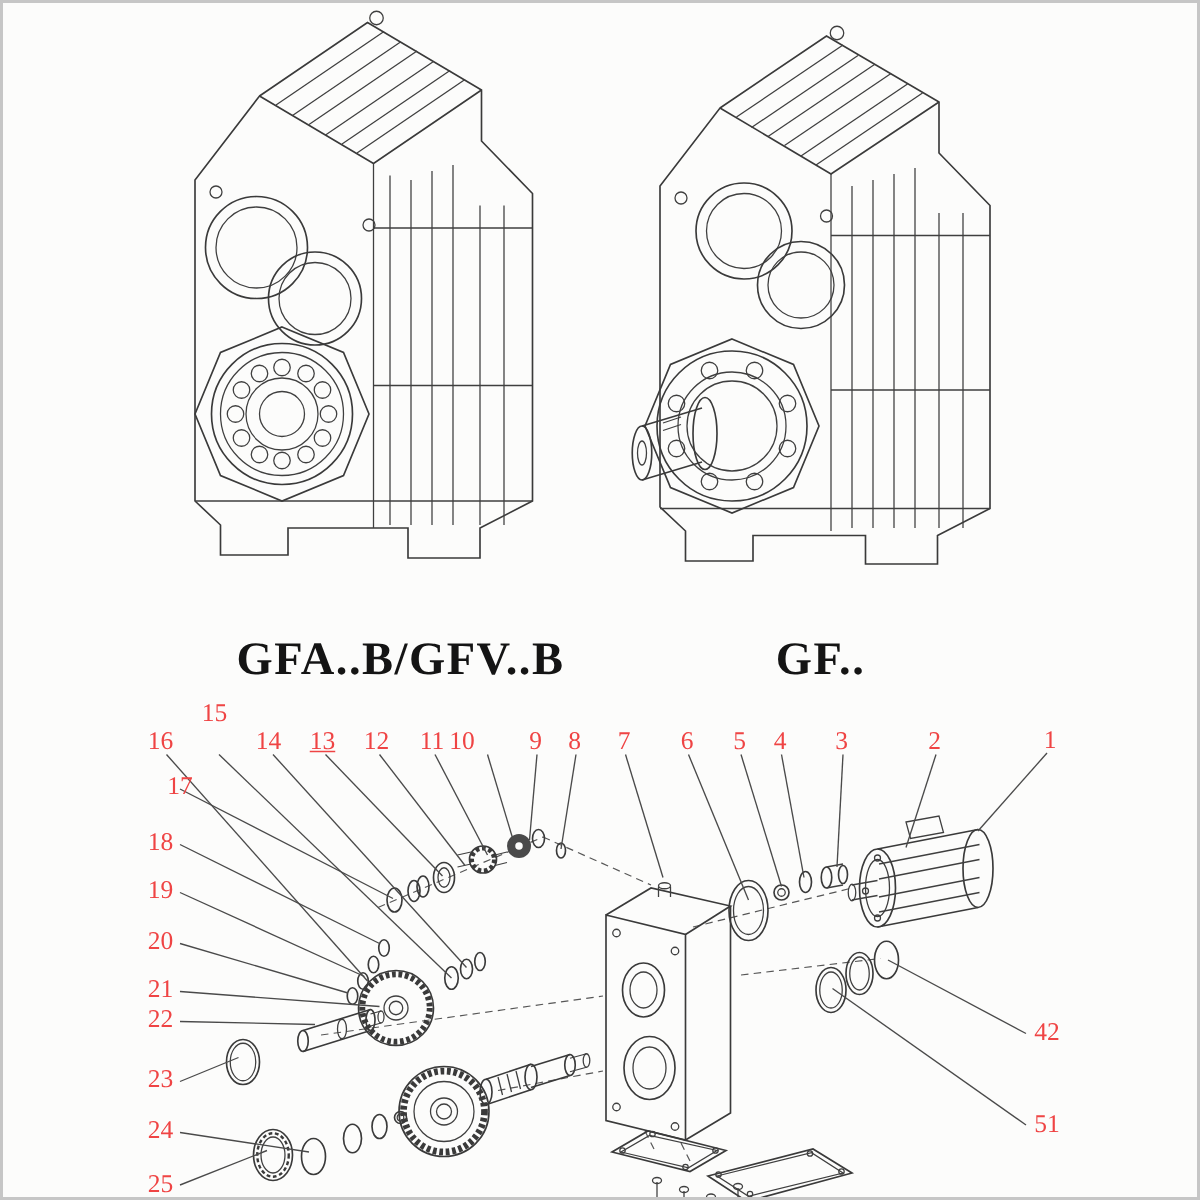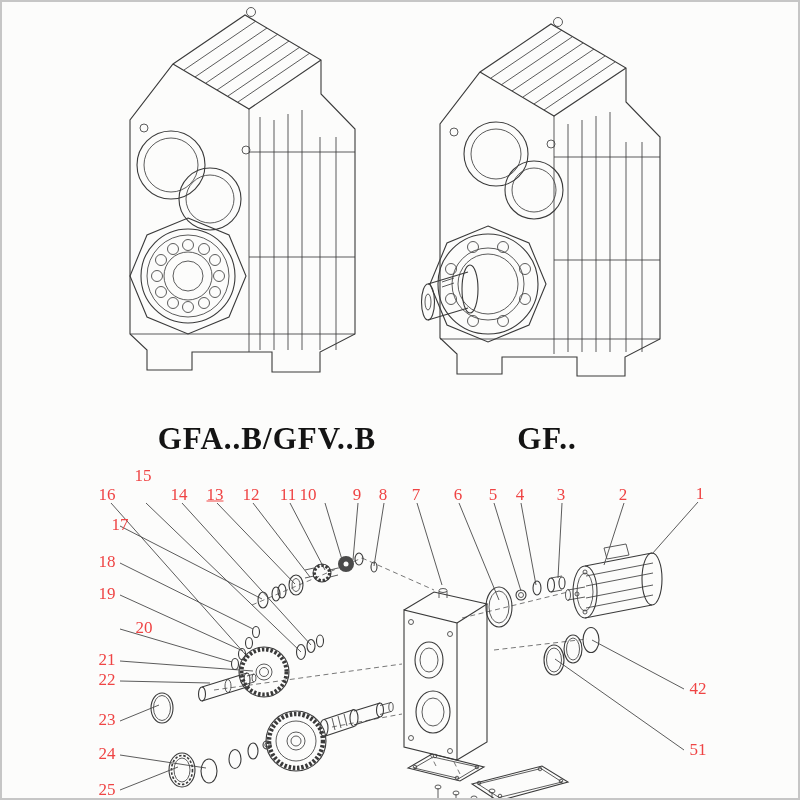--- a/index.html
+++ b/index.html
@@ -368,21 +368,21 @@
   <div class="num" style="left:456px;top:492px;">6</div>
   <div class="num" style="left:491px;top:492px;">5</div>
   <div class="num" style="left:518px;top:492px;">4</div>
   <div class="num" style="left:559px;top:492px;">3</div>
   <div class="num" style="left:621px;top:492px;">2</div>
   <div class="num" style="left:698px;top:491px;">1</div>
 
   <div class="num" style="left:118px;top:522px;">17</div>
   <div class="num" style="left:105px;top:559px;">18</div>
   <div class="num" style="left:105px;top:591px;">19</div>
-  <div class="num" style="left:105px;top:625px;margin-left:37px;">20</div>
+  <div class="num" style="left:105px;top:625px;">20</div>
   <div class="num" style="left:105px;top:657px;">21</div>
   <div class="num" style="left:105px;top:677px;">22</div>
   <div class="num" style="left:105px;top:717px;">23</div>
   <div class="num" style="left:105px;top:751px;">24</div>
   <div class="num" style="left:105px;top:787px;">25</div>
 
   <div class="num" style="left:696px;top:686px;">42</div>
   <div class="num" style="left:696px;top:747px;">51</div>
 
 </div>

